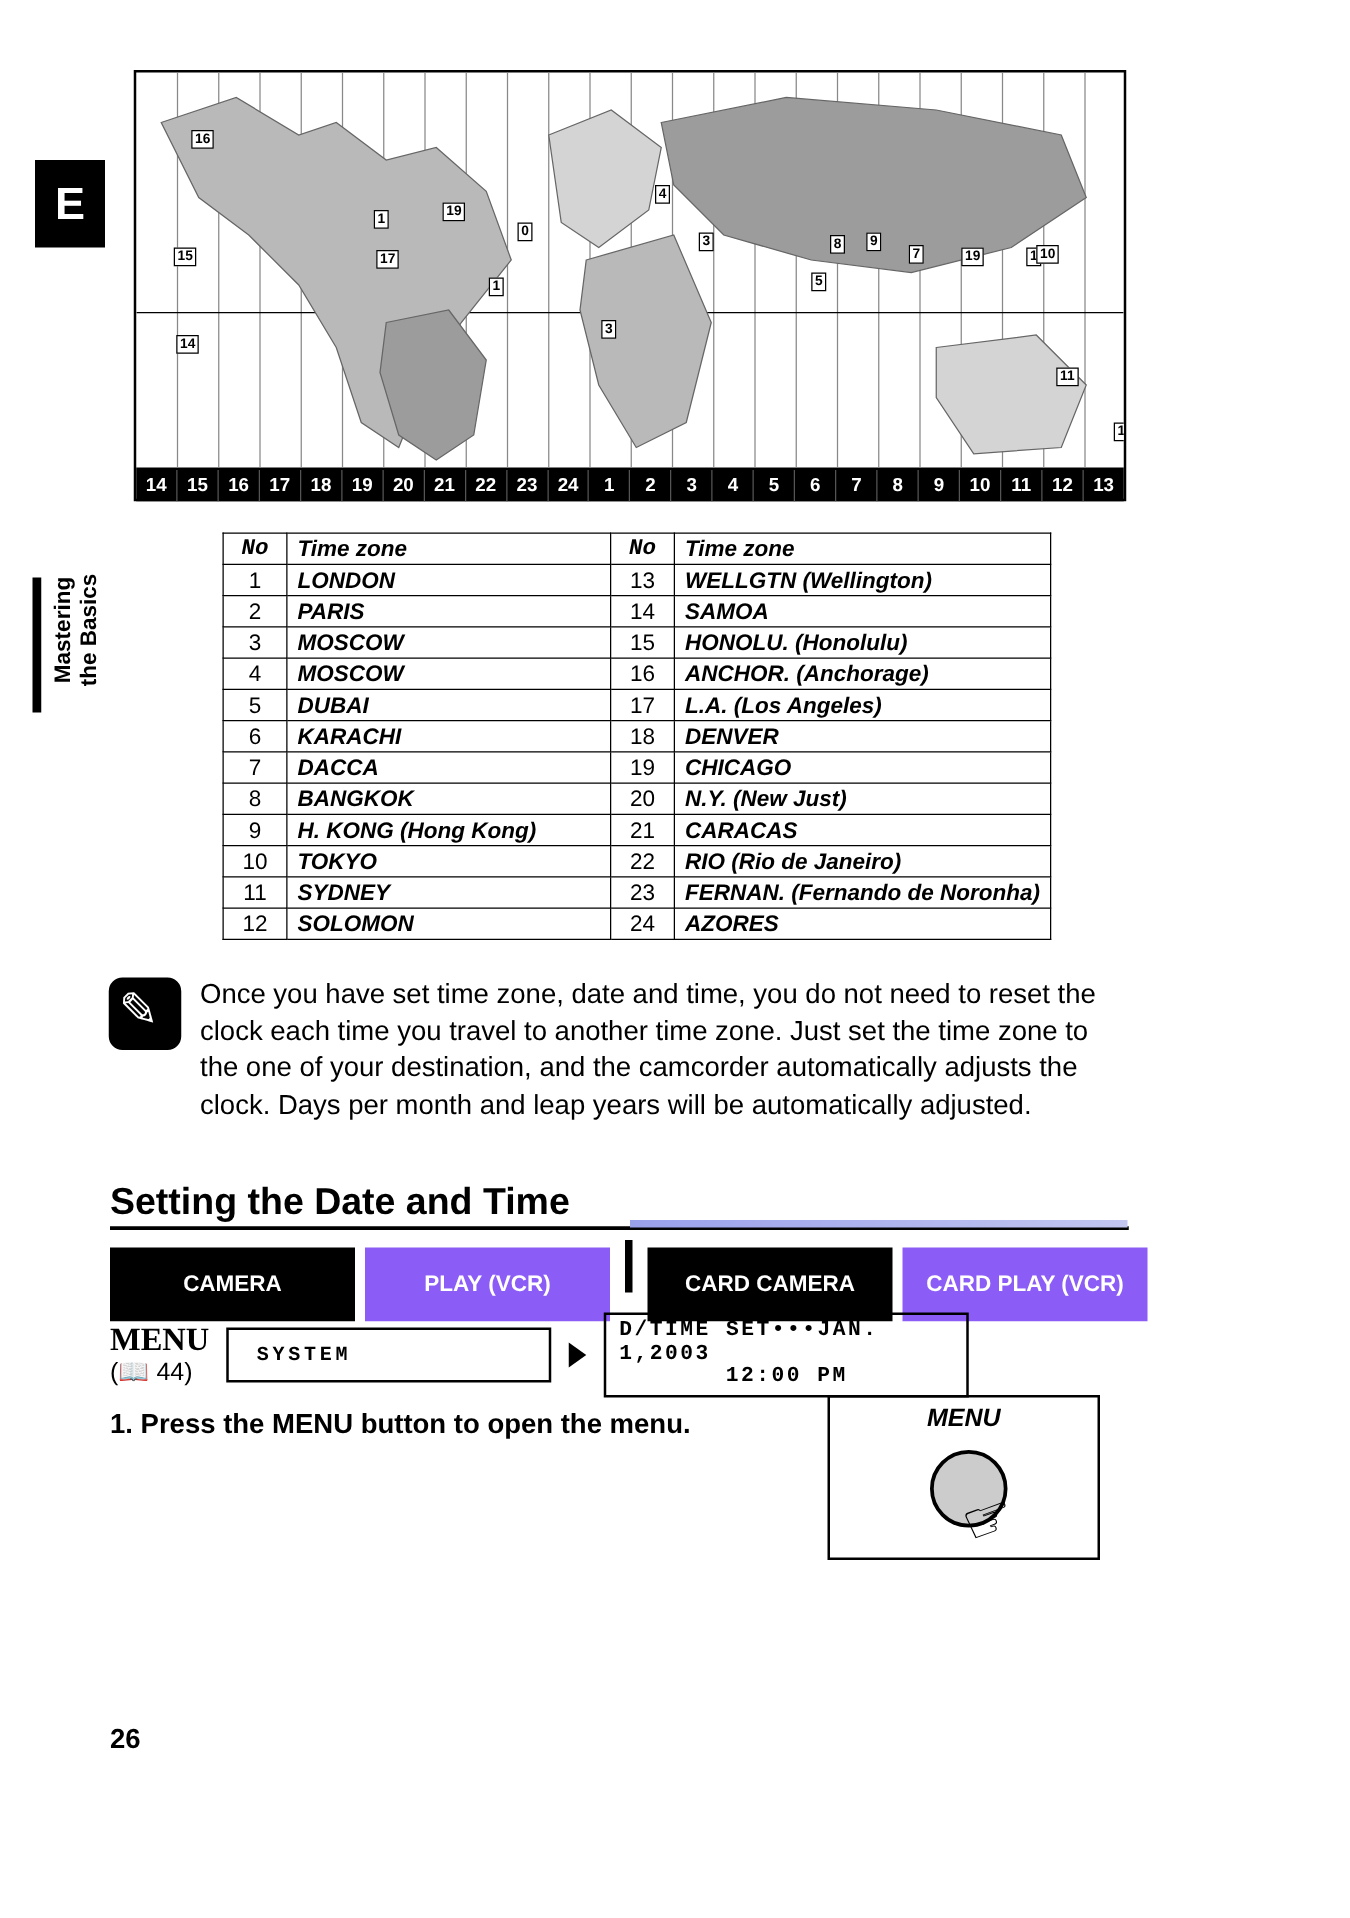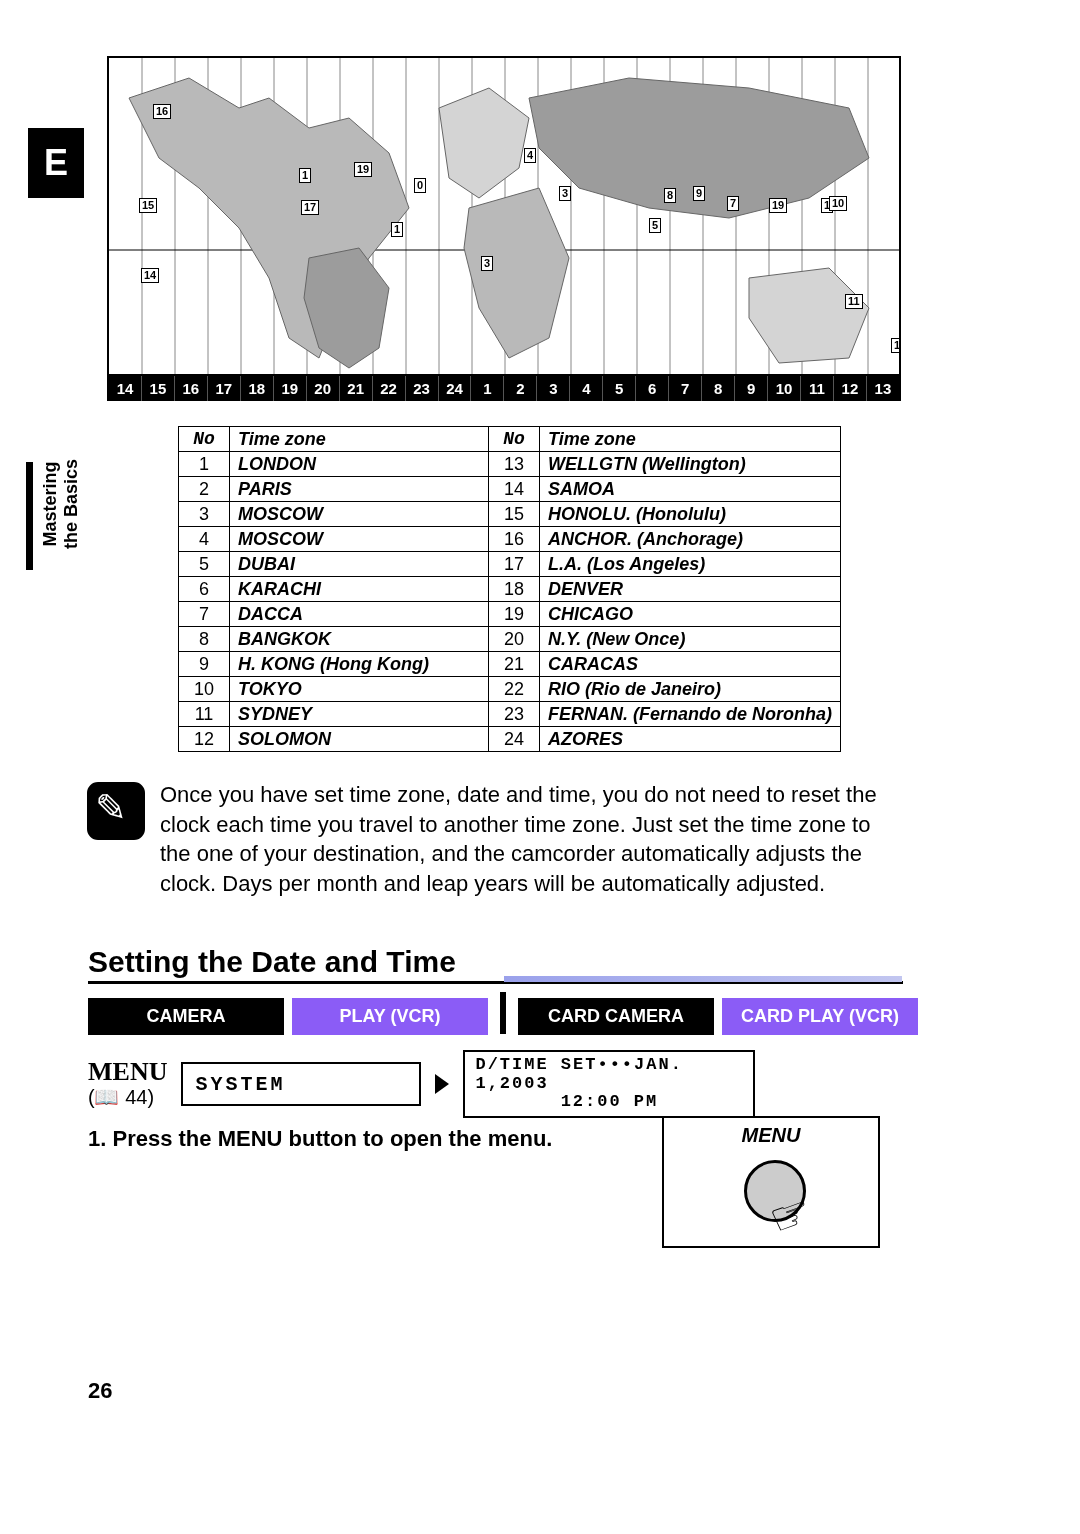--- a/index.html
+++ b/index.html
@@ -164,21 +164,21 @@
     left: 88px;
     top: 998px;
     display: flex;
     gap: 8px;
   }
   .mode-chip {
     background: #000;
     color: #fff;
     font-weight: bold;
     font-size: 18px;
-    padding: 8px 0;
+    padding: 19px 0;
     width: 196px;
     text-align: center;
   }
   .mode-chip.off { background: #8b5cf6; }
   .mode-divider {
     width: 6px;
     background: #000;
     margin: -6px 4px;
     height: 42px;
   }
@@ -195,24 +195,24 @@
     font-family: Georgia, serif;
     font-weight: bold;
     font-size: 26px;
     line-height: 1;
   }
   .menu-sub {
     font-size: 20px;
   }
   .menu-box {
     border: 2px solid #000;
-    padding: 6px 12px;
+    padding: 6px 22px;
     font-family: "Courier New", monospace;
     font-weight: bold;
-    font-size: 20px;
+    font-size: 16px;
     width: 212px;
     height: 28px;
     display: flex;
     align-items: center;
     letter-spacing: 3px;
   }
   .menu-arrow {
     width: 0; height: 0;
     border-top: 10px solid transparent;
     border-bottom: 10px solid transparent;
@@ -427,21 +427,21 @@
       <tr>
         <td class="no">7</td>
         <td class="tz">DACCA</td>
         <td class="no">19</td>
         <td class="tz">CHICAGO</td>
       </tr>
       <tr>
         <td class="no">8</td>
         <td class="tz">BANGKOK</td>
         <td class="no">20</td>
-        <td class="tz">N.Y. (New Once)</td>
+        <td class="tz">N.Y. (New Just)</td>
       </tr>
       <tr>
         <td class="no">9</td>
         <td class="tz">H. KONG (Hong Kong)</td>
         <td class="no">21</td>
         <td class="tz">CARACAS</td>
       </tr>
       <tr>
         <td class="no">10</td>
         <td class="tz">TOKYO</td>

